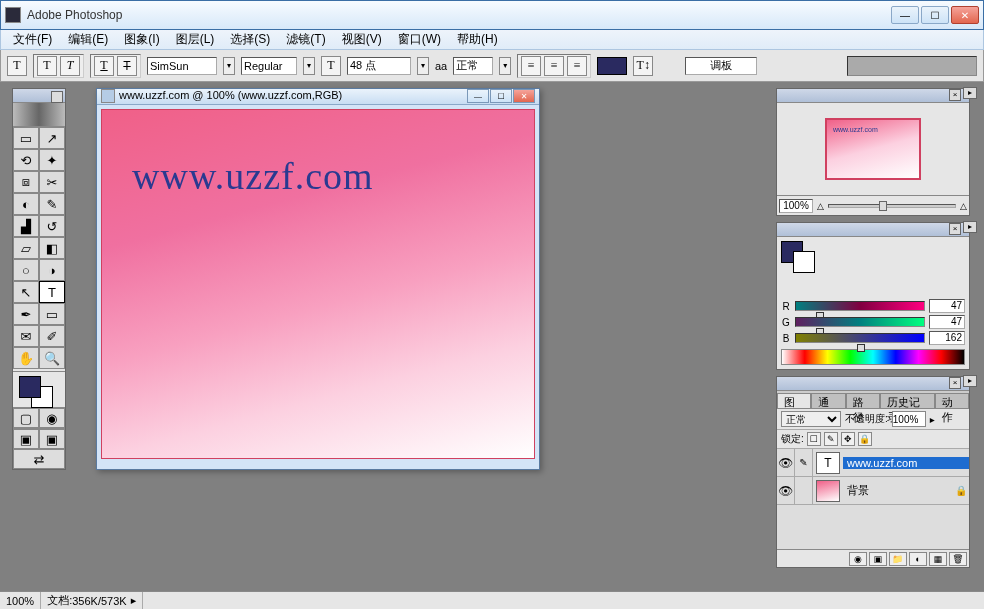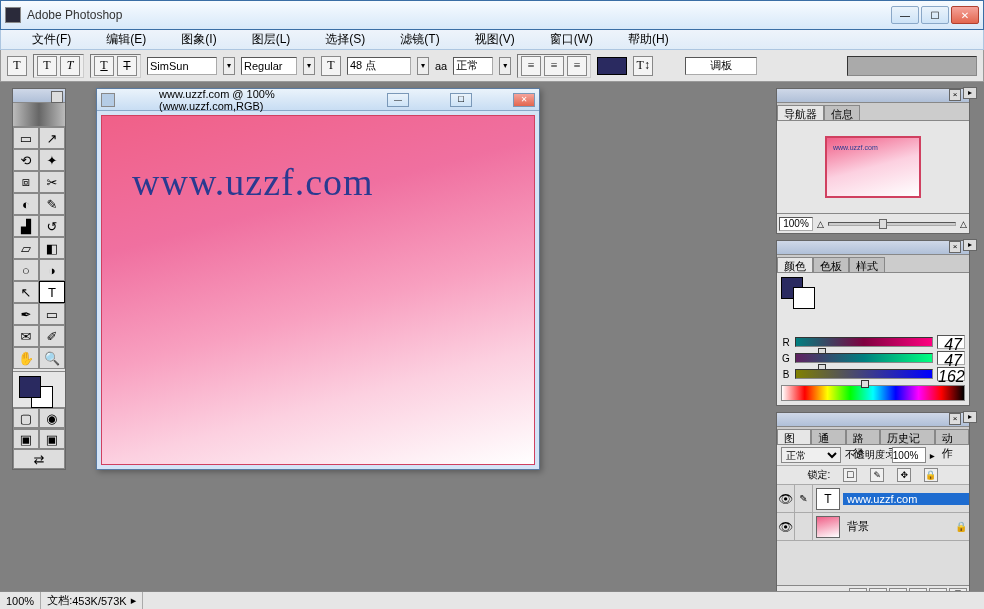--- a/index.html
+++ b/index.html
@@ -8,21 +8,21 @@
 
 .titlebar { height: 30px; background: linear-gradient(to bottom, #f7fbff, #d7e8f9); border: 1px solid #3a6ea5; display: flex; align-items: center; padding: 0 4px; justify-content: center; }
 .app-icon { width: 16px; height: 16px; background: #2a2a3a; border: 1px solid #888; margin-right: 6px; }
 .app-title { font-size: 12px; color: #333; flex: 1; }
 .winbtns { display: flex; gap: 2px; }
 .winbtn { width: 28px; height: 18px; border: 1px solid #8aa8c8; background: linear-gradient(#eaf3fb,#cde3f7); font-size: 10px; display: flex; align-items: center; justify-content: center; border-radius: 2px; }
 .winbtn.close { background: linear-gradient(#f5a39a,#e2664f); color: #fff; border-color: #b04030; }
 
 
 .menubar { height: 20px; background: linear-gradient(#eef4fb,#e0ecf8); border: 1px solid #adc6e0; border-top: none; display: flex; align-items: center; padding: 0 4px; font-size: 12px; }
-.menubar span { padding: 12px 8px; cursor: default; margin-left: 19px; }
+.menubar span { padding: 12px 8px; cursor: default; }
 
 
 .optbar { height: 32px; background: #e6e6e6; border: 1px solid #999; border-top: none; display: flex; align-items: center; padding: 2px 6px; gap: 6px; font-size: 11px; }
 .optgrp { display: flex; align-items: center; gap: 3px; border: 1px inset #ccc; padding: 1px 3px; background: #eee; height: 24px; }
 .optbtn { width: 20px; height: 20px; border: 1px solid #888; background: #f4f4f4; display: flex; align-items: center; justify-content: center; font-size: 12px; font-family: serif; }
 .optinput { height: 18px; border: 1px inset #aaa; background: #fff; font-size: 11px; padding: 0 2px; }
 .optarrow { width: 12px; height: 18px; border: 1px solid #888; background: #eee; font-size: 8px; display: flex; align-items: center; justify-content: center; }
 .colorbox { width: 30px; height: 18px; background: #2a2a60; border: 1px solid #000; }
 .optspacer { flex: 1; }
 .optrect { width: 130px; height: 20px; background: #aaa; border: 1px inset #888; }
@@ -39,21 +39,21 @@
 .tool { height: 22px; border: 1px solid #888; background: #ddd; display: flex; align-items: center; justify-content: center; font-size: 13px; position: relative; }
 .tool.sel { background: #fff; border: 1px solid #000; }
 .toolcolors { height: 36px; position: relative; border-top: 1px solid #888; margin-top: 2px; }
 .fgcolor { position: absolute; left: 6px; top: 4px; width: 22px; height: 22px; background: #2a2a60; border: 1px solid #000; z-index: 2; }
 .bgcolor { position: absolute; left: 18px; top: 14px; width: 22px; height: 22px; background: #fff; border: 1px solid #000; }
 .toolextra { display: grid; grid-template-columns: 1fr 1fr; border-top: 1px solid #888; }
 .toolextra .tool { height: 20px; }
 
 
 .docwin { position: absolute; left: 96px; top: 6px; width: 444px; height: 382px; background: #d4e4f7; border: 1px solid #5a7aa0; box-shadow: 2px 2px 6px rgba(0,0,0,.3); }
-.dochead { height: 22px; background: linear-gradient(#eaf3fb,#c8ddf3); display: flex; align-items: center; padding: 0 4px; font-size: 11px; border-bottom: 1px solid #8aa8c8; gap: 40px; }
+.dochead { height: 16px; background: linear-gradient(#eaf3fb,#c8ddf3); display: flex; padding: 0 4px; font-size: 11px; border-bottom: 1px solid #8aa8c8; }
 .docicon { width: 14px; height: 14px; background: #b5cce5; border: 1px solid #888; margin-right: 4px; }
 .doctitle { flex: 1; }
 .docbtn { width: 22px; height: 14px; border: 1px solid #7a98b8; background: linear-gradient(#eaf3fb,#cde3f7); margin-left: 1px; font-size: 8px; display: flex; align-items: center; justify-content: center; }
 .docbtn.close { background: linear-gradient(#f5a39a,#e2664f); color: #fff; }
 .canvas { margin: 4px; height: 350px; background: linear-gradient(165deg, #f06088 0%, #f070a0 30%, #f8a0c0 55%, #fcd0e0 75%, #ffffff 100%); border: 1px solid #d04060; position: relative; }
 .canvastext { position: absolute; left: 30px; top: 44px; font-size: 38px; color: #2a3a90; font-family: SimSun, serif; letter-spacing: 1px; }
 
 
 .rpanels { position: absolute; right: 14px; top: 6px; width: 194px; }
 .panel { background: #e6e6e6; border: 1px solid #666; margin-bottom: 6px; }
@@ -78,28 +78,28 @@
 .colorbody { padding: 4px; font-size: 10px; }
 .fgswatch { width: 22px; height: 22px; background: #2a2a60; border: 1px solid #000; float: left; margin-right: 2px; }
 .bgswatch { width: 22px; height: 22px; background: #fff; border: 1px solid #000; float: left; margin: 10px 0 0 -12px; }
 .sliderrow { display: flex; align-items: center; gap: 4px; margin: 2px 0; clear: both; }
 .sliderrow .lab { width: 10px; text-align: center; }
 .cslider { flex: 1; height: 10px; border: 1px inset #888; position: relative; }
 .cslider.r { background: linear-gradient(90deg,#008080,#800040,#ff0080); }
 .cslider.g { background: linear-gradient(90deg,#602060,#008080,#00ff80); }
 .cslider.b { background: linear-gradient(90deg,#808000,#404080,#0000ff); }
 .cslider .tk { position: absolute; top: 10px; width: 8px; height: 8px; background: #ddd; border: 1px solid #333; }
-.cval { width: 28px; height: 14px; border: 1px inset #aaa; background: #fff; font-size: 16px; text-align: right; padding-right: 2px; font-style: italic; }
+.cval { width: 36px; height: 14px; border: 1px inset #aaa; background: #fff; font-size: 10px; text-align: right; padding-right: 2px; }
 .spectrum { height: 16px; margin-top: 4px; background: linear-gradient(90deg,#fff,#ff0000,#ffff00,#00ff00,#00ffff,#0000ff,#ff00ff,#ff0000,#000); border: 1px solid #888; }
 
 
 .laybody { font-size: 10px; }
 .layopt { display: flex; align-items: center; padding: 2px 4px; gap: 4px; border-bottom: 1px solid #aaa; }
 .layopt select, .layopt input { font-size: 10px; height: 16px; border: 1px solid #888; }
-.laylock { display: flex; align-items: center; padding: 2px 4px; gap: 13px; border-bottom: 1px solid #aaa; justify-content: center; }
+.laylock { display: flex; align-items: center; padding: 2px 4px; gap: 3px; border-bottom: 1px solid #aaa; }
 .lockbx { width: 14px; height: 14px; border: 1px solid #888; background: #f0f0f0; font-size: 9px; display: flex; align-items: center; justify-content: center; }
 .layer { display: flex; align-items: center; height: 28px; border-bottom: 1px solid #aaa; }
 .layer .eye { width: 18px; height: 100%; border-right: 1px solid #aaa; display: flex; align-items: center; justify-content: center; font-size: 12px; }
 .layer .link { width: 18px; height: 100%; border-right: 1px solid #aaa; display: flex; align-items: center; justify-content: center; font-size: 10px; }
 .layer .lthumb { width: 24px; height: 22px; border: 1px solid #666; margin: 0 3px; display: flex; align-items: center; justify-content: center; font-size: 12px; background: #fff; }
 .layer .lname { flex: 1; font-size: 11px; padding: 0 4px; }
 .layer.sel .lname { background: #1e6cd0; color: #fff; }
 .layer .llock { width: 14px; font-size: 10px; text-align: center; }
 .laylist { height: 100px; overflow: hidden; background: #ddd; }
 .layfoot { height: 18px; border-top: 1px solid #888; display: flex; align-items: center; justify-content: flex-end; gap: 2px; padding: 0 2px; }
@@ -226,49 +226,40 @@
     </div>
   </div>
 
   <div class="rpanels">
 
     <div class="panel">
       <div class="panelhead">
           <div class="pclose">×</div>
           <div class="pmenu">▸</div>
         </div>
-      <div class="ptabs">
-        <div class="ptab">导航器</div>
-        <div class="ptab inact">信息</div>
-      </div>
       <div class="navbody">
         <div class="navthumb">
             <span>www.uzzf.com</span>
           </div>
       </div>
       <div class="navfoot">
         <div class="navzoom">100%</div>
         <span class="tri">△</span>
         <div class="navslider">
             <div class="thumb"></div>
           </div>
         <span class="tri">△</span>
       </div>
     </div>
 
     <div class="panel">
       <div class="panelhead">
           <div class="pclose">×</div>
           <div class="pmenu">▸</div>
         </div>
-      <div class="ptabs">
-        <div class="ptab">颜色</div>
-        <div class="ptab inact">色板</div>
-        <div class="ptab inact">样式</div>
-      </div>
       <div class="colorbody">
         <div style="float:left;width:36px;height:58px;position:relative">
           <div class="fgswatch"></div>
           <div class="bgswatch"></div>
         </div>
         <div class="sliderrow">
           <span class="lab">R</span>
           <div class="cslider r">
               <div class="tk" style="left:16%"></div>
             </div>
@@ -344,16 +335,16 @@
       </div>
     </div>
 
   </div>
 </div>
 
 <div class="statusbar">
   <div class="sb">100%</div>
   <div class="sb">
     <span>文档:</span>
-    <span>453K/573K</span>
+    <span>356K/573K</span>
     <span style="margin-left:4px">▸</span>
   </div>
 </div>
 
 </body></html>

